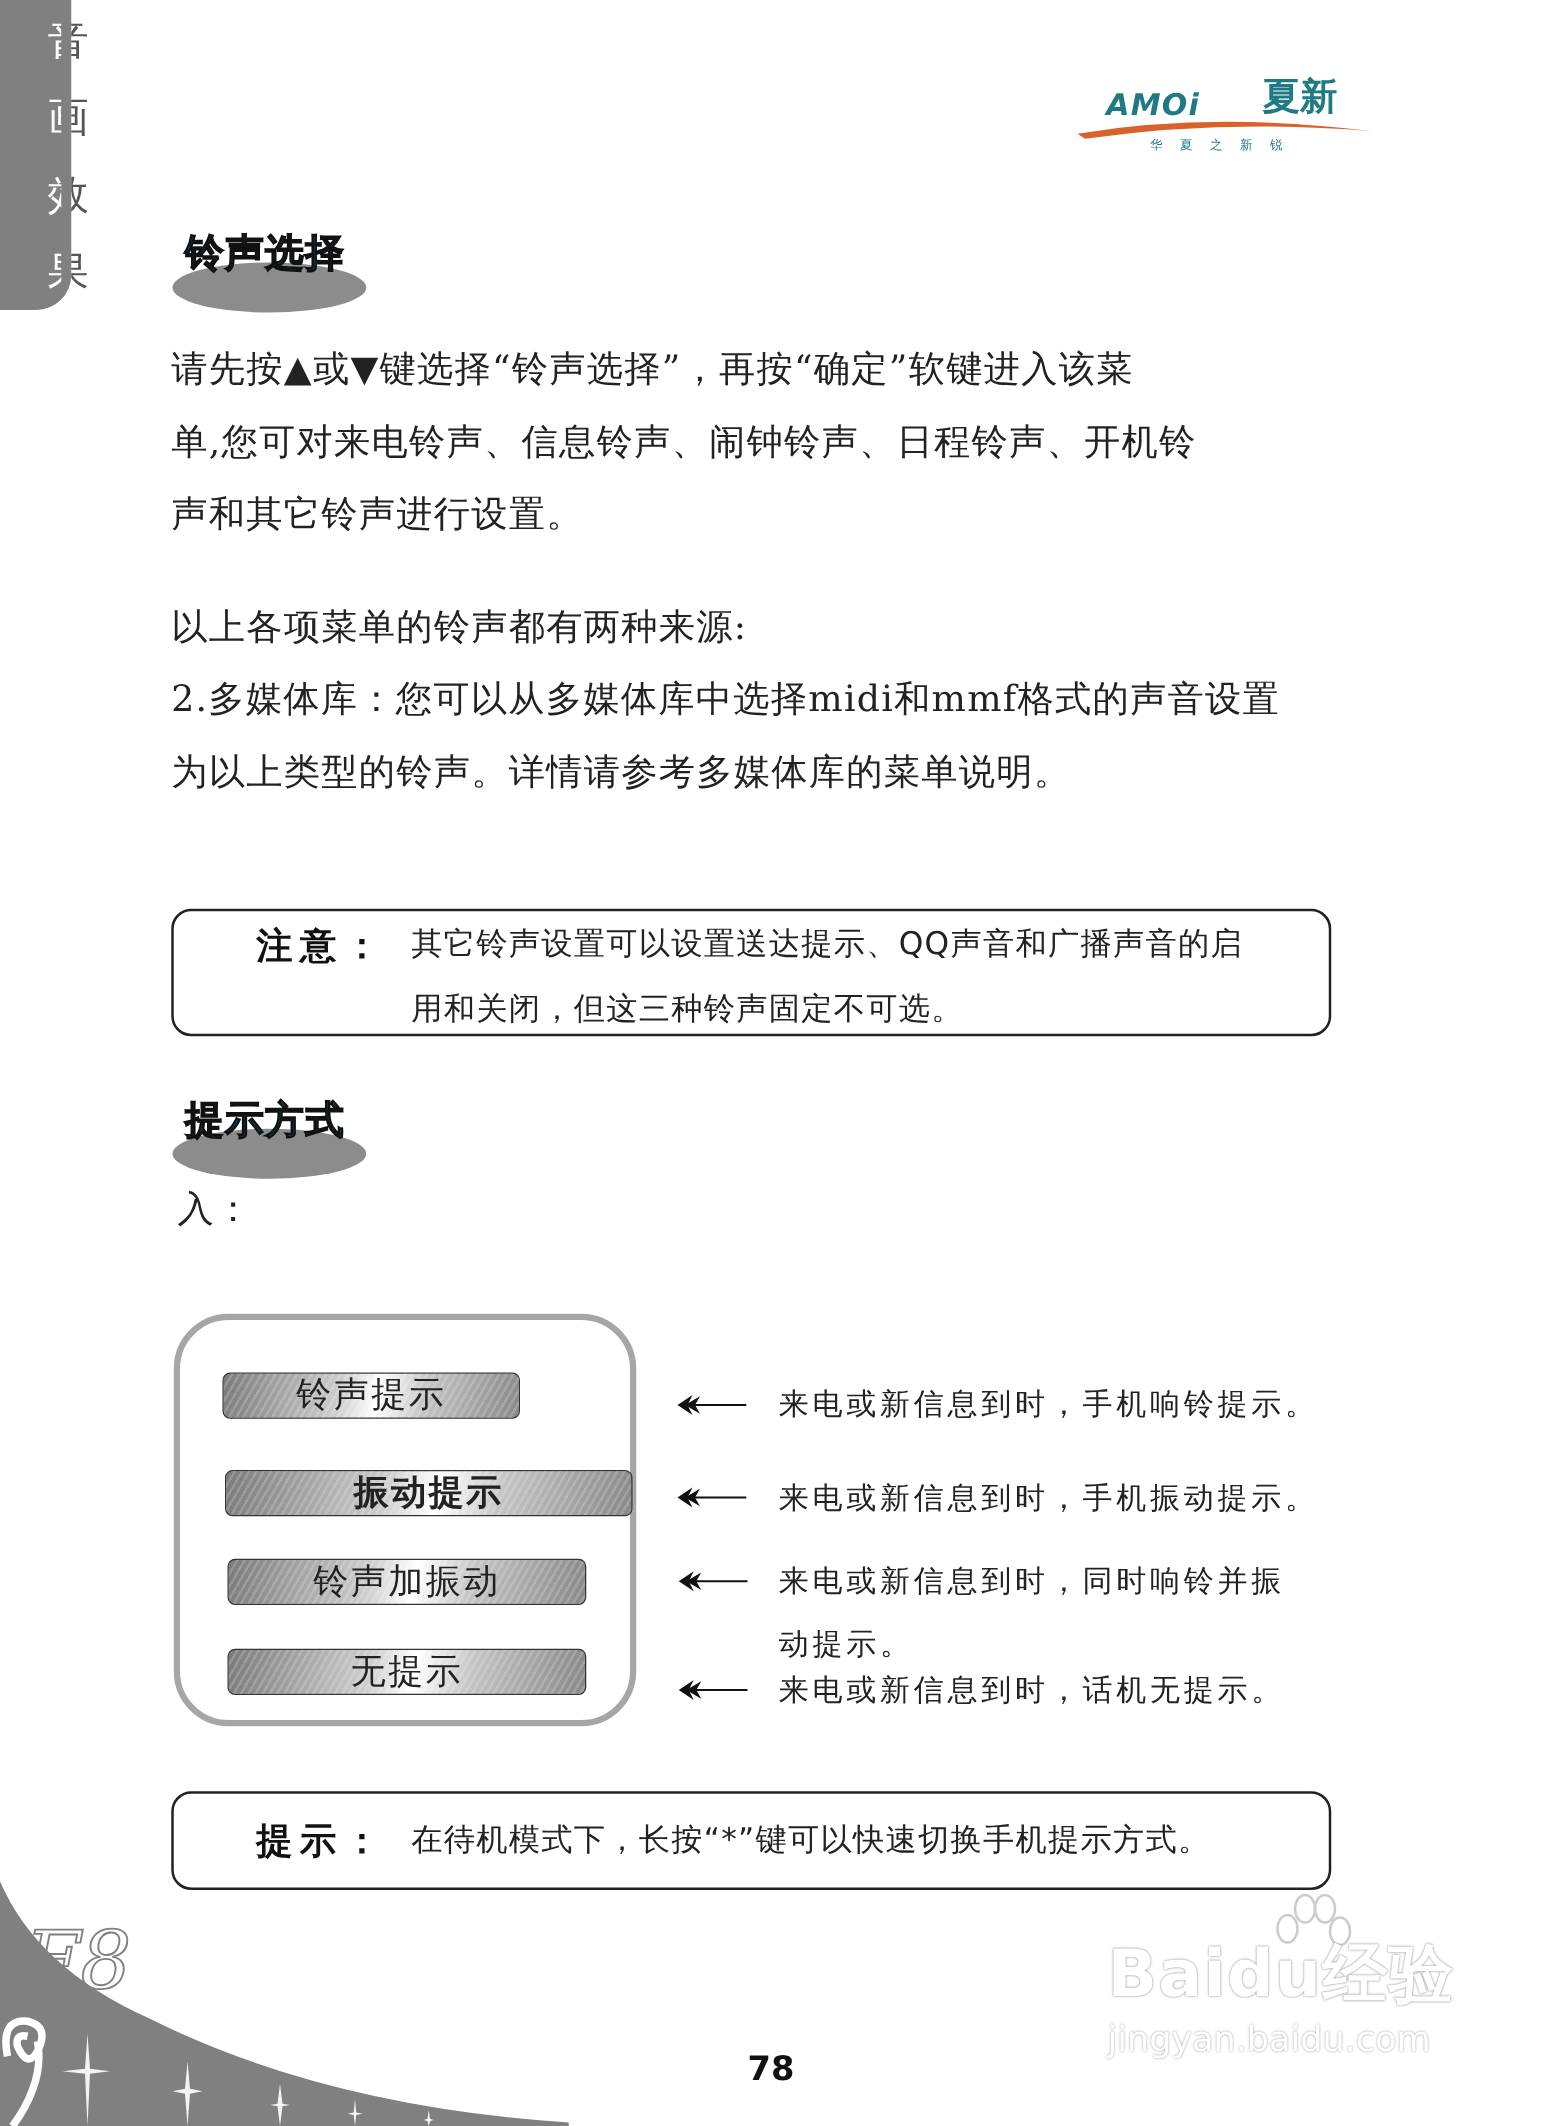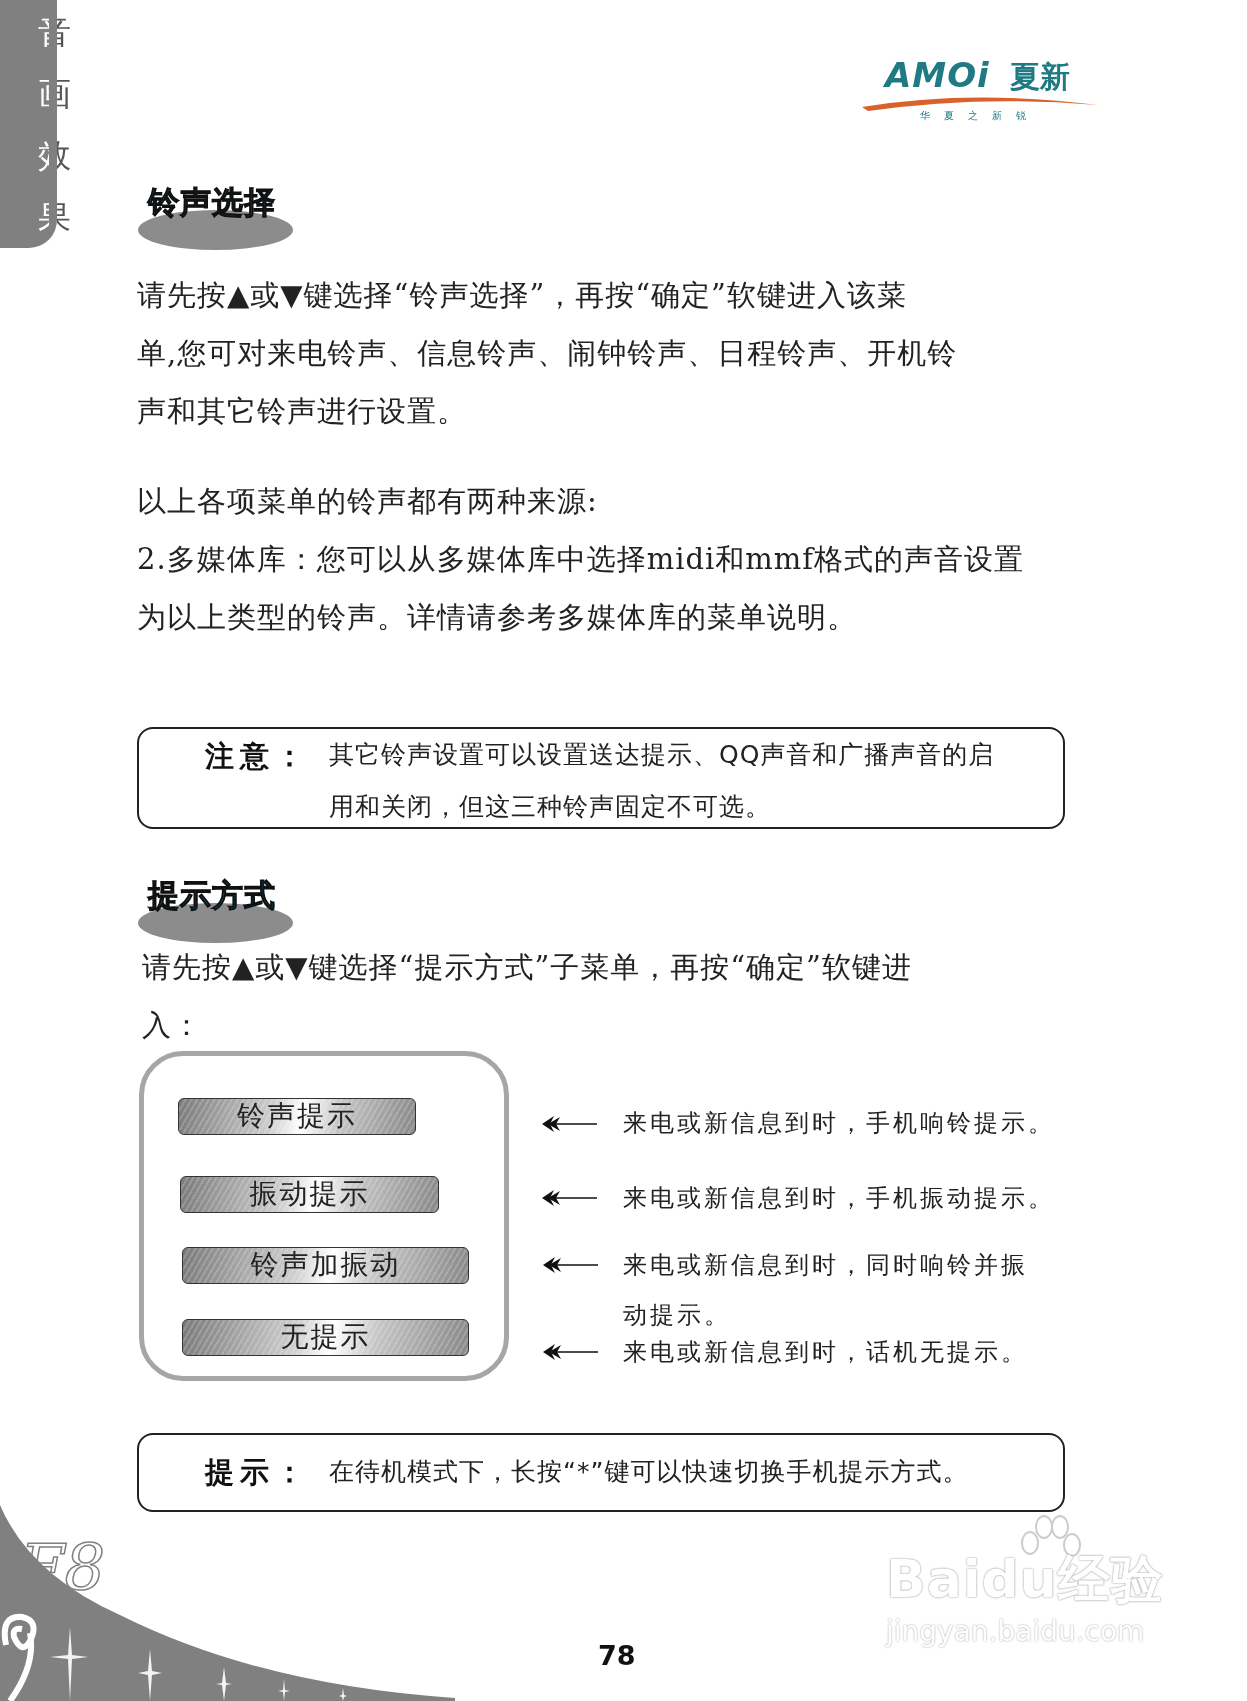--- a/index.html
+++ b/index.html
@@ -11,21 +11,21 @@
   #side-tab { left:0; top:0; width:57px; height:248px; background:#808080;
               border-radius:0 0 28px 0; }
   #side-tab::before { content:""; position:absolute; left:0; top:0; width:57px; height:248px; }
   .side-char { position:absolute; left:38px; width:40px; font-size:33px; line-height:40px;
                font-family:"DejaVu Sans","Liberation Sans",sans-serif; color:#555; }
   .side-char.on-gray { color:#fff; }
   .side-char-wrap { position:absolute; left:38px; width:48px; height:48px; overflow:hidden; }
 
   
   #logo { left:860px; top:55px; width:240px; height:75px; }
-  #logo-text { position:absolute; left:25px; top:0; font-size:34px; font-style:italic; font-weight:bold;
+  #logo-text { position:absolute; left:25px; top:15px; font-size:24px; font-style:italic; font-weight:bold;
                color:#1f7a84; font-family:"DejaVu Sans","Liberation Sans",sans-serif; letter-spacing:1px; }
   #logo-cn { position:absolute; left:150px; top:2px; font-size:30px; font-weight:bold; color:#1f7a84;
              font-family:"DejaVu Sans","Liberation Sans",sans-serif; }
   #logo-swoosh { position:absolute; left:0; top:38px; width:240px; height:22px; }
   #logo-slogan { position:absolute; left:60px; top:54px; font-size:10px; color:#1f7a84; letter-spacing:14px;
                  font-family:"DejaVu Sans","Liberation Sans",sans-serif; }
 
   
   .section-head { position:absolute; width:170px; height:70px; }
   .section-head .ellipse { position:absolute; left:0; top:28px; width:155px; height:40px;
@@ -125,30 +125,29 @@
     <div>用和关闭，但这三种铃声固定不可选。</div>
   </div>
 </div>
 
 <div class="section-head" style="left:138px;top:875px;">
   <div class="ellipse"></div>
   <div class="title">提示方式</div>
 </div>
 
 <div class="para" style="top:938px;left:142px;">
-  <div>请先按▲或▼键选择“提示方式”子菜单，再按“确定”软键进</div>
   <div>入：</div>
 </div>
 
 <div id="options-panel" class="abs"></div>
 
 <div class="opt-btn" style="left:178px;top:1098px;width:238px;">
   <span>铃声提示</span>
 </div>
-<div class="opt-btn" style="left:180px;top:1176px;width:259px;">
+<div class="opt-btn" style="left:180px;top:1176px;width:326px;font-weight:bold;">
   <span>振动提示</span>
 </div>
 <div class="opt-btn" style="left:182px;top:1247px;width:287px;">
   <span>铃声加振动</span>
 </div>
 <div class="opt-btn" style="left:182px;top:1319px;width:287px;">
   <span>无提示</span>
 </div>
 
 <svg class="arrow" style="left:540px;top:1114px;" viewBox="0 0 58 20">

